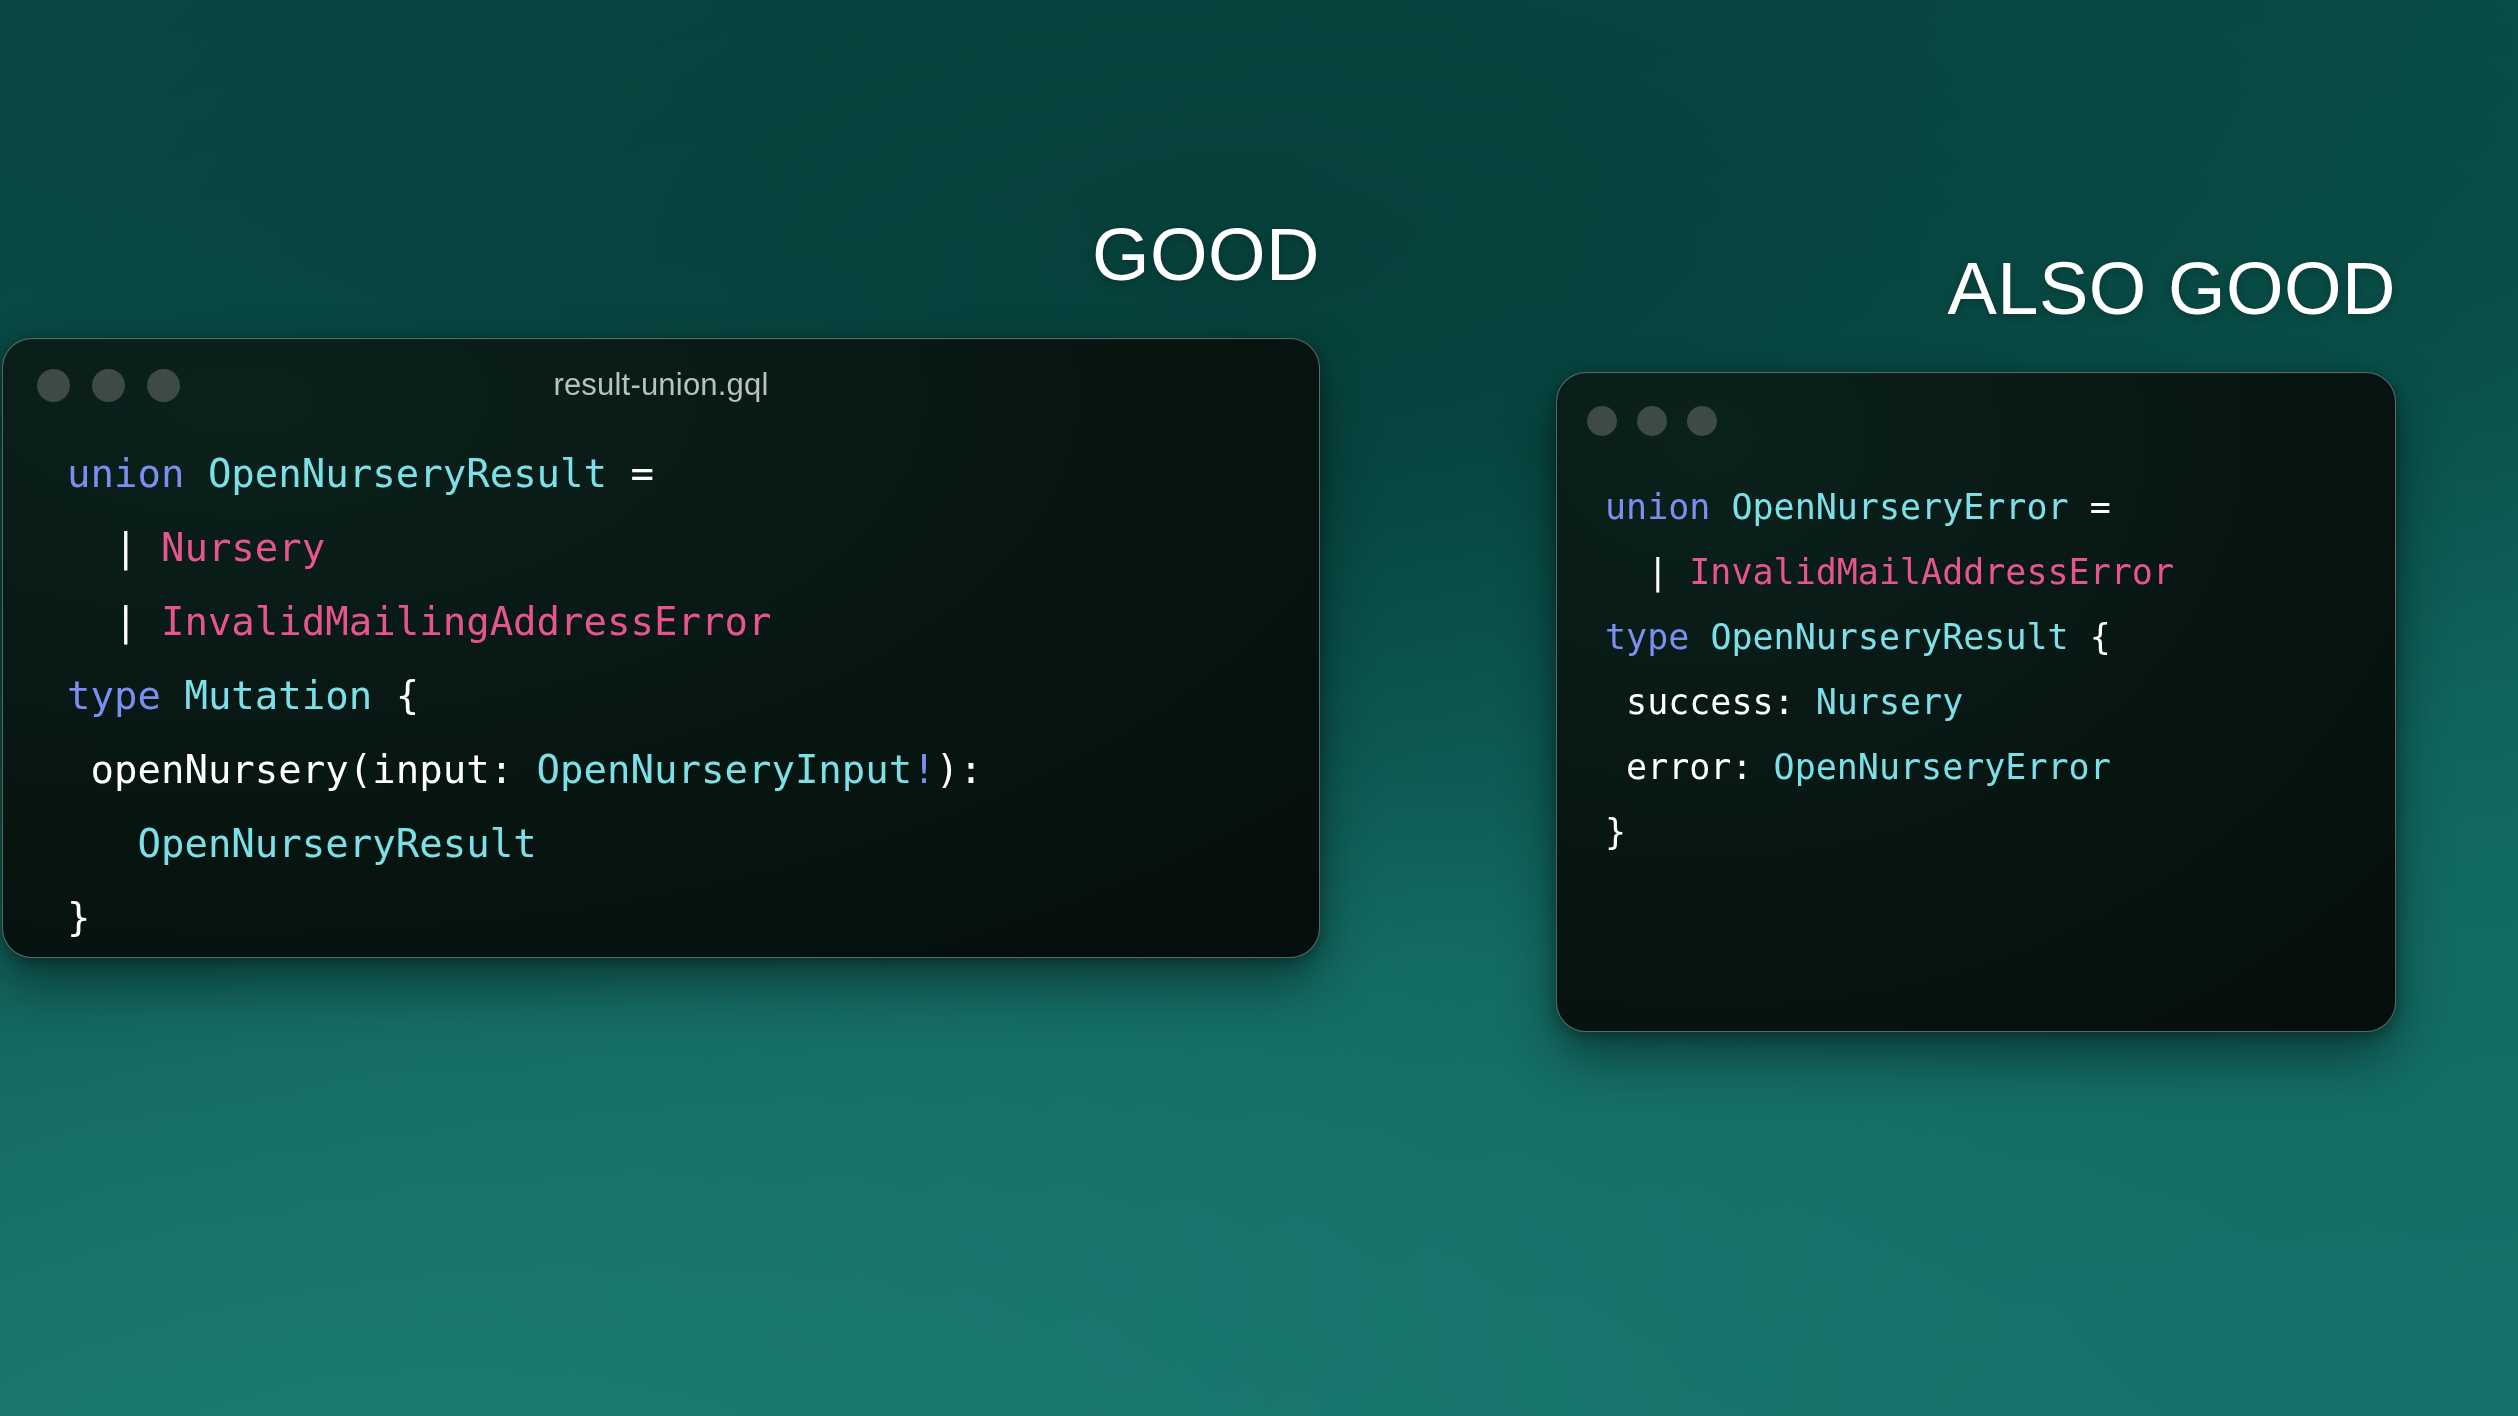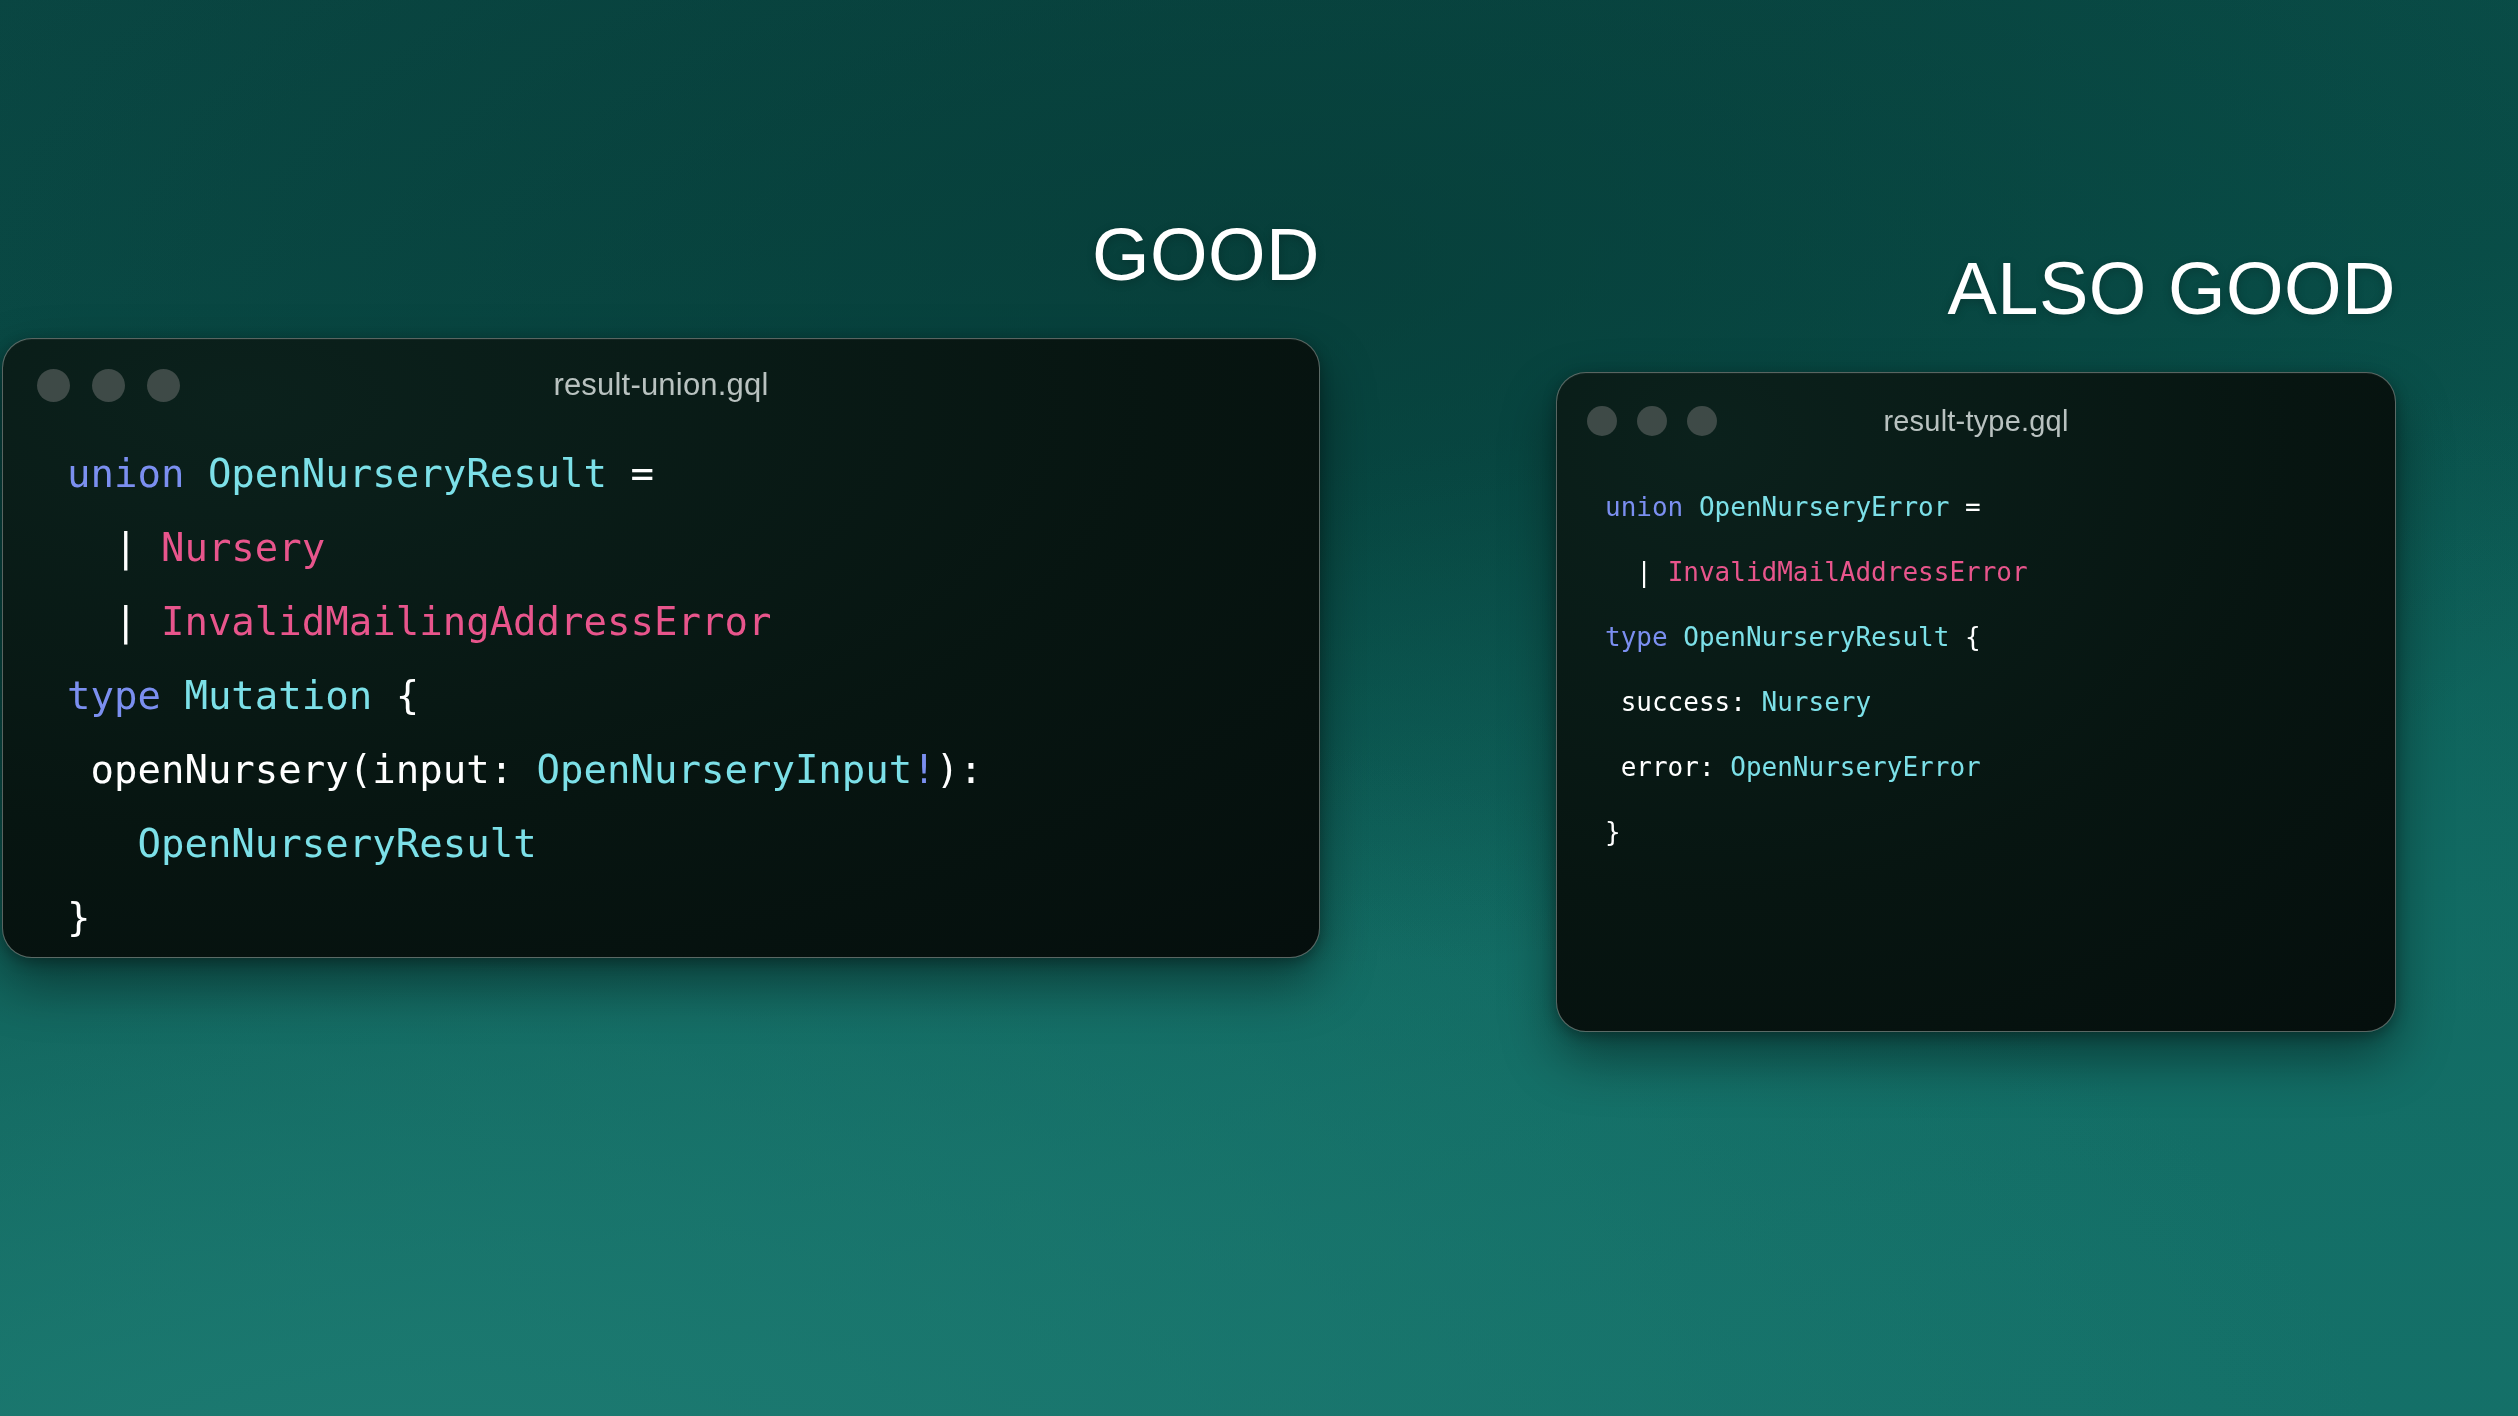--- a/index.html
+++ b/index.html
@@ -107,21 +107,21 @@
 
   
   .code {
     font-family: "DejaVu Sans Mono", "Liberation Mono", monospace;
     white-space: pre;
     color: #ffffff;
     padding: 0 34px;
     margin-top: 6px;
   }
   #code-good { font-size: 39px; line-height: 74px; padding-left: 64px; }
-  #code-also { font-size: 26px; line-height: 65px; padding-left: 48px; }
+  #code-also { font-size: 35px; line-height: 65px; padding-left: 48px; }
 
   .code .ln { display: block; }
 
   
   .t-kw    { color: #7b8ff0; }
   .t-type  { color: #7ce0e8; }
   .t-union { color: #e8558c; }
   .t-punc  { color: #ffffff; }
   .t-bang  { color: #7b8ff0; }
 </style>
@@ -155,19 +155,18 @@
   <div class="heading" id="heading-also">ALSO GOOD</div>
 
   <div class="window" id="window-also">
 
     <div class="titlebar">
       <div class="dots">
         <span class="dot"></span>
         <span class="dot"></span>
         <span class="dot"></span>
       </div>
-      <div class="filename">result-type.gql</div>
     </div>
 
     <div class="code" id="code-also"><span class="ln"><span class="t-kw">union</span><span class="t-punc"> </span><span class="t-type">OpenNurseryError</span><span class="t-punc"> = </span></span><span class="ln"><span class="t-punc">  | </span><span class="t-union">InvalidMailAddressError</span></span><span class="ln"><span class="t-kw">type</span><span class="t-punc"> </span><span class="t-type">OpenNurseryResult</span><span class="t-punc"> {</span></span><span class="ln"><span class="t-punc"> success: </span><span class="t-type">Nursery</span></span><span class="ln"><span class="t-punc"> error: </span><span class="t-type">OpenNurseryError</span></span><span class="ln"><span class="t-punc">}</span></span></div>
 
   </div>
 </div>
 
 </body></html>

